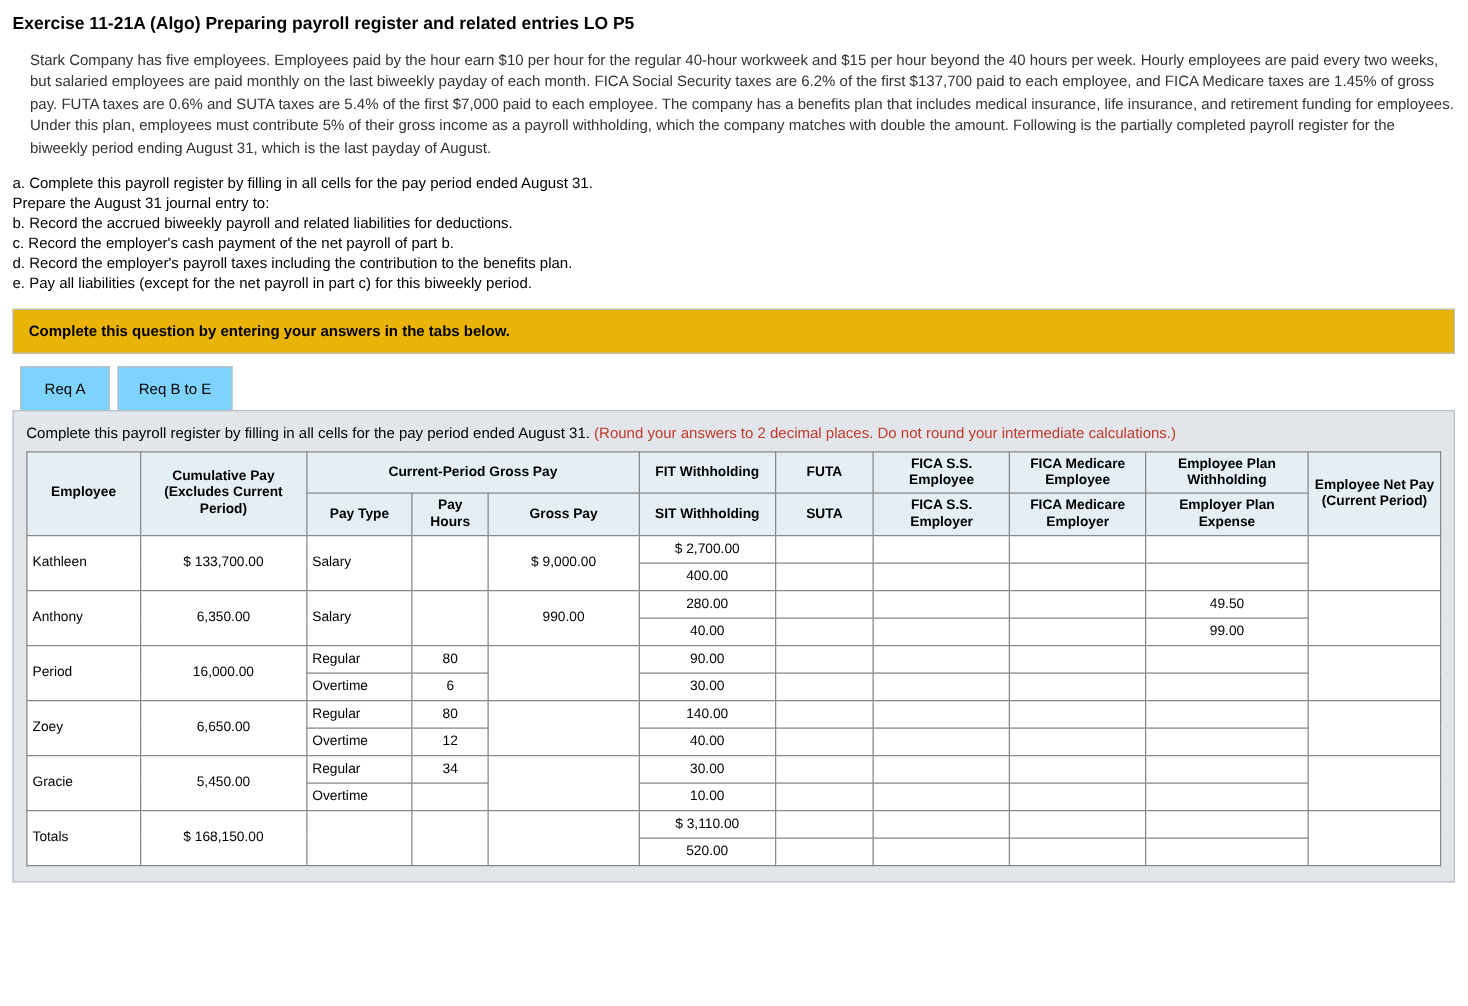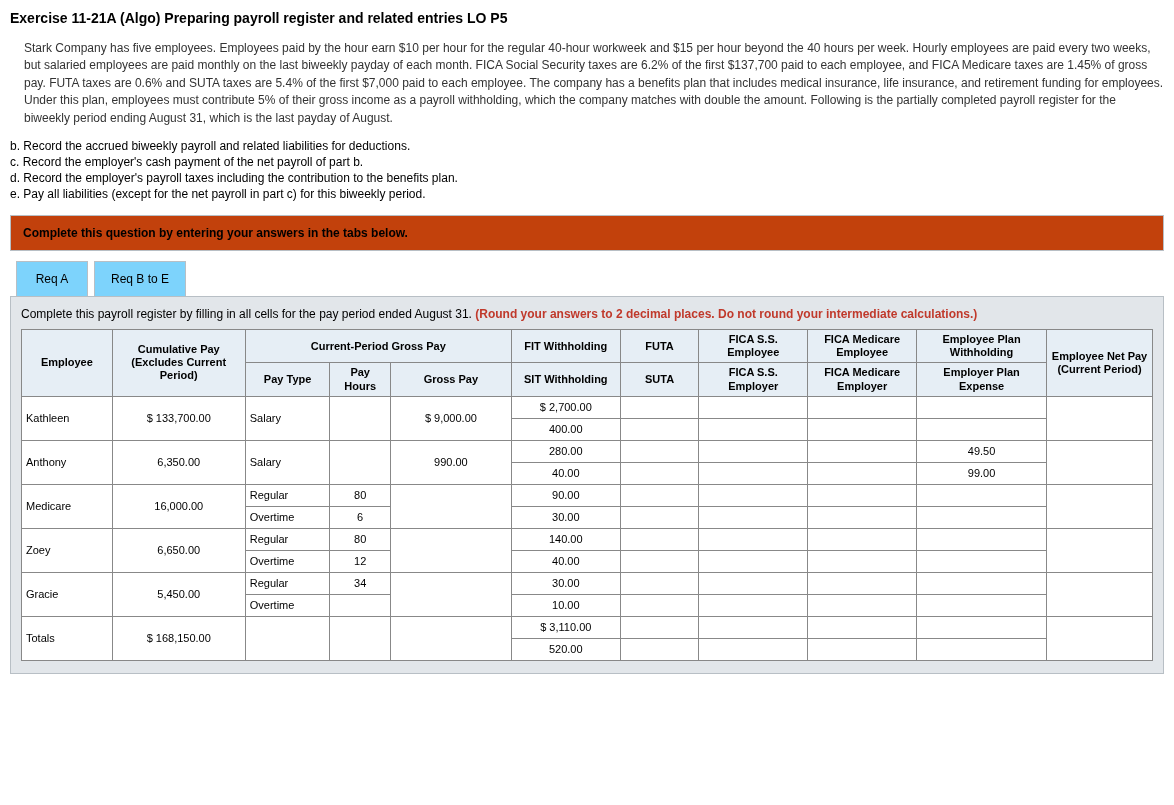--- a/index.html
+++ b/index.html
@@ -19,21 +19,21 @@
   }
   .body-text {
     font-size: 12px;
     line-height: 1.45;
     margin-bottom: 12px;
     color: #333;
     margin-left: 14px;
   }
   .lettered { margin-bottom: 2px; }
   .instr-box {
-    background: #c2410c;
+    background: #eab308;
     border: 1px solid #b8bfc5;
     padding: 10px 12px;
     margin: 14px 0 10px;
     font-weight: bold;
     font-size: 12px;
   }
   .tabs-row { display: flex; gap: 6px; margin: 0 0 0 6px; }
   .tab {
     border: 1px solid #b8bfc5;
     border-bottom: none;
@@ -45,21 +45,21 @@
   }
   .tab-panel {
     background: #e2e6ea;
     border: 1px solid #b8bfc5;
     padding: 10px 10px 12px;
   }
   .panel-instr {
     font-size: 12px;
     margin-bottom: 8px;
   }
-  .red { color: #c0392b; font-weight: bold; }
+  .red { color: #c0392b; }
   table.payroll {
     border-collapse: collapse;
     width: 100%;
     table-layout: fixed;
   }
   table.payroll th, table.payroll td {
     border: 1px solid #888;
     font-size: 11px;
     padding: 3px 4px;
     text-align: center;
@@ -87,20 +87,22 @@
   .col-np   { width: 70px; }
 </style>
 </head>
 <body>
 
 <div class="title">Exercise 11-21A (Algo) Preparing payroll register and related entries LO P5</div>
 
 <div class="body-text">Stark Company has five employees. Employees paid by the hour earn $10 per hour for the regular 40-hour workweek and $15 per hour beyond the 40 hours per week. Hourly employees are paid every two weeks, but salaried employees are paid monthly on the last biweekly payday of each month. FICA Social Security taxes are 6.2% of the first $137,700 paid to each employee, and FICA Medicare taxes are 1.45% of gross pay. FUTA taxes are 0.6% and SUTA taxes are 5.4% of the first $7,000 paid to each employee. The company has a benefits plan that includes medical insurance, life insurance, and retirement funding for employees. Under this plan, employees must contribute 5% of their gross income as a payroll withholding, which the company matches with double the amount. Following is the partially completed payroll register for the biweekly period ending August 31, which is the last payday of August.</div>
 
 <div>
+  <div class="lettered">a. Complete this payroll register by filling in all cells for the pay period ended August 31.</div>
+  <div class="lettered">Prepare the August 31 journal entry to:</div>
   <div class="lettered">b. Record the accrued biweekly payroll and related liabilities for deductions.</div>
   <div class="lettered">c. Record the employer's cash payment of the net payroll of part b.</div>
   <div class="lettered">d. Record the employer's payroll taxes including the contribution to the benefits plan.</div>
   <div class="lettered">e. Pay all liabilities (except for the net payroll in part c) for this biweekly period.</div>
 </div>
 
 <div class="instr-box">Complete this question by entering your answers in the tabs below.</div>
 
 <div class="tabs-row">
   <div class="tab">Req A</div>
@@ -187,21 +189,21 @@
       </tr>
       <tr class="half-row">
         <td class="right">40.00</td>
         <td></td>
         <td></td>
         <td></td>
         <td class="right">99.00</td>
       </tr>
 
       <tr class="half-row">
-        <td rowspan="2" class="left">Medicare</td>
+        <td rowspan="2" class="left">Period</td>
         <td rowspan="2" class="right">16,000.00</td>
         <td class="left">Regular</td>
         <td class="right">80</td>
         <td rowspan="2"></td>
         <td class="right">90.00</td>
         <td></td>
         <td></td>
         <td></td>
         <td></td>
         <td rowspan="2"></td>

